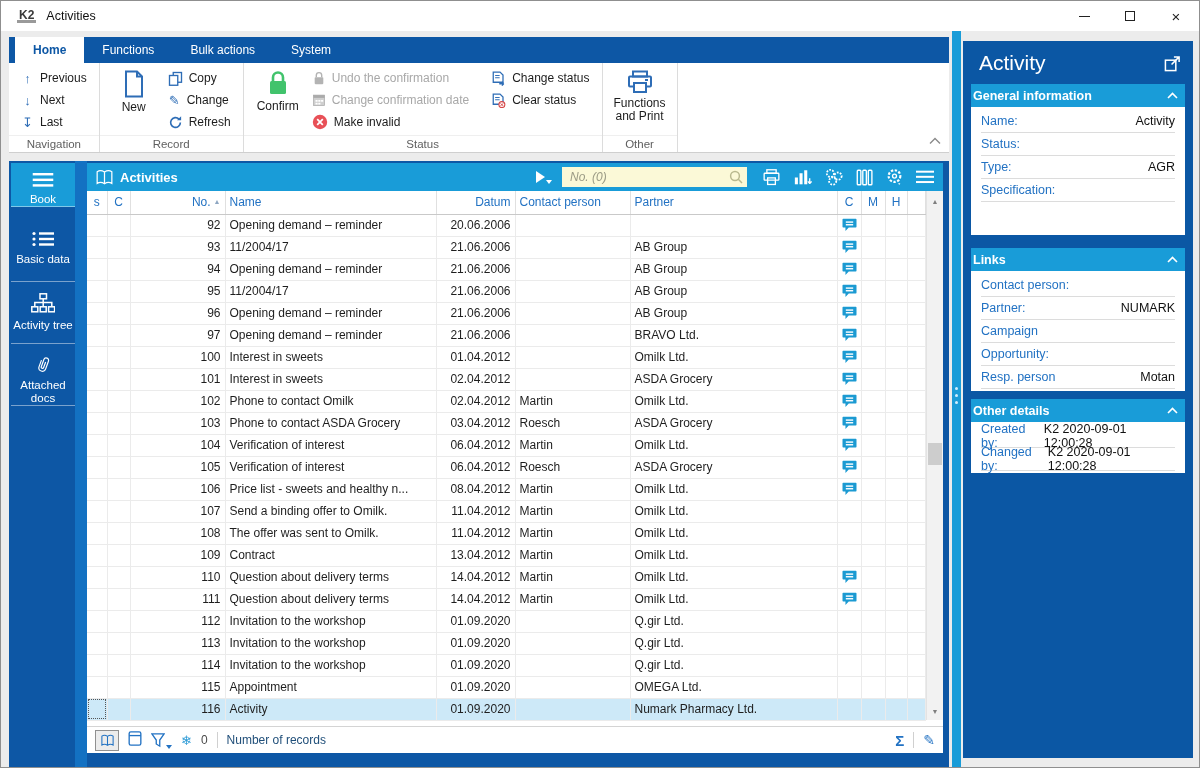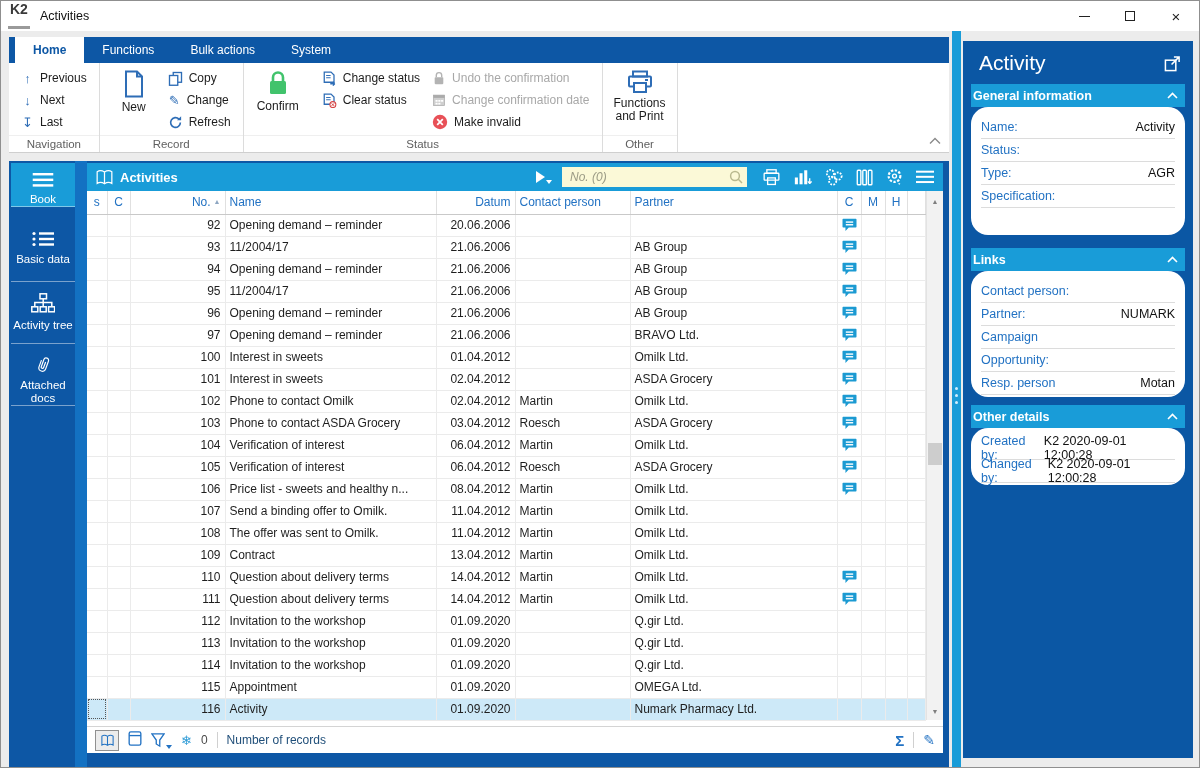--- a/index.html
+++ b/index.html
@@ -1,21 +1,21 @@
 <!DOCTYPE html>
 <html><head>
 <meta charset="utf-8">
 <style>
   * { margin:0; padding:0; box-sizing:border-box; }
   html,body { background:#d7d7d7; font-family:"Liberation Sans", sans-serif; }
   .window { position:relative; width:1200px; height:768px; background:#ececec; border:1px solid #8f8f8f; overflow:hidden; }
 
   
   .titlebar { position:absolute; top:0; left:0; right:0; height:30px; background:#fff; display:flex; align-items:center; }
-  .app-badge { margin-left:7px; font-size:14px; font-weight:bold; color:#3a3a3a; border-bottom:3px solid #9a9a9a; padding:1px 2px 12px; line-height:9px; }
+  .app-badge { margin-left:16px; font-size:12px; font-weight:bold; color:#3a3a3a; border-bottom:3px solid #9a9a9a; padding:1px 2px 0; line-height:9px; }
   .win-title { margin-left:10px; font-size:12.5px; color:#101010; }
   .win-controls { margin-left:auto; display:flex; height:30px; }
   .win-btn { width:46px; height:30px; display:flex; align-items:center; justify-content:center; color:#222; }
   .glyph-min { width:11px; height:1px; background:#222; }
   .glyph-max { width:10px; height:10px; border:1px solid #222; }
   .glyph-close { font-size:15px; line-height:15px; }
 
   
   .ribbon { position:absolute; left:8px; top:36px; width:940px; height:129px; }
   .tabband { height:26px; background:#0d57a5; display:flex; padding-left:6px; }
@@ -87,21 +87,21 @@
   .splitter { position:absolute; left:951px; top:30px; width:9px; height:736px; background:#199cd8; }
   .grip { position:absolute; left:3px; top:356px; display:flex; flex-direction:column; gap:4px; }
   .grip span { width:3px; height:3px; background:#cfeefe; border-radius:50%; }
 
   .right-panel { position:absolute; left:962px; top:40px; width:230px; height:717px; background:#0b57a4; }
   .rp-title { display:flex; align-items:center; padding:10px 12px 9px 16px; }
   .rp-title-text { color:#fff; font-size:21px; font-weight:400; margin-right:auto; }
   .section { margin:0 8px; }
   .section-header { height:23px; background:#199cd8; color:#fff; font-weight:bold; font-size:12.5px; display:flex; align-items:center; padding-left:2px; }
   .sec-chev { margin-left:auto; width:26px; height:100%; display:flex; align-items:center; justify-content:center; border-left:1px solid rgba(255,255,255,.0); }
-  .section-body { background:#fff; padding:9px 10px 2px;border-radius:17px; }
+  .section-body { background:#fff; padding:3px 10px 2px; }
   .sec-general .section-body { height:128px; }
   .sec-gap-lg { height:13px; } .sec-gap-sm { height:8px; }
   .field { display:flex; align-items:center; height:23px; border-bottom:1px solid #dcdcdc; font-size:12.5px; }
   .flabel { color:#2272c3; }
   .fvalue { margin-left:auto; color:#111; }
 </style>
 </head>
 <body>
 
 <div class="window">
@@ -185,39 +185,20 @@
       </div>
 
       <div class="rgroup">
         <div class="rgroup-content">
           <div class="big-btn">
             <svg class="ric" width="26" height="27" viewBox="0 0 26 27">
                 <path d="M8 11 v-3.5 a5 5 0 0 1 10 0 V11" fill="none" stroke="#41c36c" stroke-width="2.6"></path>
                 <rect x="5" y="11" width="16" height="13" rx="1.5" fill="#41c36c"></rect>
               </svg>
             <span>Confirm</span>
-          </div>
-          <div class="small-col" style="margin-left:10px;">
-            <div class="small-btn">
-              <svg class="ric" width="15" height="15" viewBox="0 0 20 20">
-                  <path d="M3 1.5 h9 l4 4 V15 H3 Z" fill="none" stroke="#2e6db6" stroke-width="1.7"></path>
-                  <path d="M5.5 6 h6 M5.5 9 h6" stroke="#2e6db6" stroke-width="1.3"></path>
-                  <path d="M11 17 h6 m0 0 -2.5 -2.5 m2.5 2.5 -2.5 2.5" stroke="#2e6db6" stroke-width="1.7" fill="none"></path>
-                </svg>
-              <span>Change status</span>
-              </div>
-            <div class="small-btn">
-              <svg class="ric" width="15" height="15" viewBox="0 0 20 20">
-                  <path d="M3 1.5 h9 l4 4 V15 H3 Z" fill="none" stroke="#2e6db6" stroke-width="1.7"></path>
-                  <path d="M5.5 6 h6 M5.5 9 h6" stroke="#2e6db6" stroke-width="1.3"></path>
-                  <circle cx="14.5" cy="15.5" r="4" fill="#fff" stroke="#d64545" stroke-width="1.4"></circle>
-                  <path d="M12.8 13.8 l3.4 3.4 m0 -3.4 -3.4 3.4" stroke="#d64545" stroke-width="1.3"></path>
-                </svg>
-              <span>Clear status</span>
-              </div>
           </div>
           <div class="small-col">
             <div class="small-btn disabled">
               <svg class="ric" width="14" height="15" viewBox="0 0 26 27">
                   <path d="M8 11 v-3.5 a5 5 0 0 1 10 0 V11" fill="none" stroke="#b3b3b3" stroke-width="2.6"></path>
                   <rect x="5" y="11" width="16" height="13" rx="1.5" fill="#b3b3b3"></rect>
                 </svg>
               <span>Undo the confirmation</span>
               </div>
             <div class="small-btn disabled">
@@ -231,20 +212,39 @@
                   <rect x="9" y="14" width="3" height="2.5" fill="#fff"></rect>
                 </svg>
               <span>Change confirmation date</span>
               </div>
             <div class="small-btn">
               <svg class="ric" width="16" height="16" viewBox="0 0 20 20">
                   <circle cx="10" cy="10" r="9" fill="#e85057"></circle>
                   <path d="M6.5 6.5 L13.5 13.5 M13.5 6.5 L6.5 13.5" stroke="#fff" stroke-width="2.2"></path>
                 </svg>
               <span>Make invalid</span>
+              </div>
+          </div>
+          <div class="small-col" style="margin-left:10px;">
+            <div class="small-btn">
+              <svg class="ric" width="15" height="15" viewBox="0 0 20 20">
+                  <path d="M3 1.5 h9 l4 4 V15 H3 Z" fill="none" stroke="#2e6db6" stroke-width="1.7"></path>
+                  <path d="M5.5 6 h6 M5.5 9 h6" stroke="#2e6db6" stroke-width="1.3"></path>
+                  <path d="M11 17 h6 m0 0 -2.5 -2.5 m2.5 2.5 -2.5 2.5" stroke="#2e6db6" stroke-width="1.7" fill="none"></path>
+                </svg>
+              <span>Change status</span>
+              </div>
+            <div class="small-btn">
+              <svg class="ric" width="15" height="15" viewBox="0 0 20 20">
+                  <path d="M3 1.5 h9 l4 4 V15 H3 Z" fill="none" stroke="#2e6db6" stroke-width="1.7"></path>
+                  <path d="M5.5 6 h6 M5.5 9 h6" stroke="#2e6db6" stroke-width="1.3"></path>
+                  <circle cx="14.5" cy="15.5" r="4" fill="#fff" stroke="#d64545" stroke-width="1.4"></circle>
+                  <path d="M12.8 13.8 l3.4 3.4 m0 -3.4 -3.4 3.4" stroke="#d64545" stroke-width="1.3"></path>
+                </svg>
+              <span>Clear status</span>
               </div>
           </div>
         </div>
         <div class="rgroup-label">Status</div>
       </div>
 
       <div class="rgroup">
         <div class="rgroup-content">
           <div class="big-btn" style="width:62px">
             <svg class="ric" width="28" height="24" viewBox="0 0 28 24">

